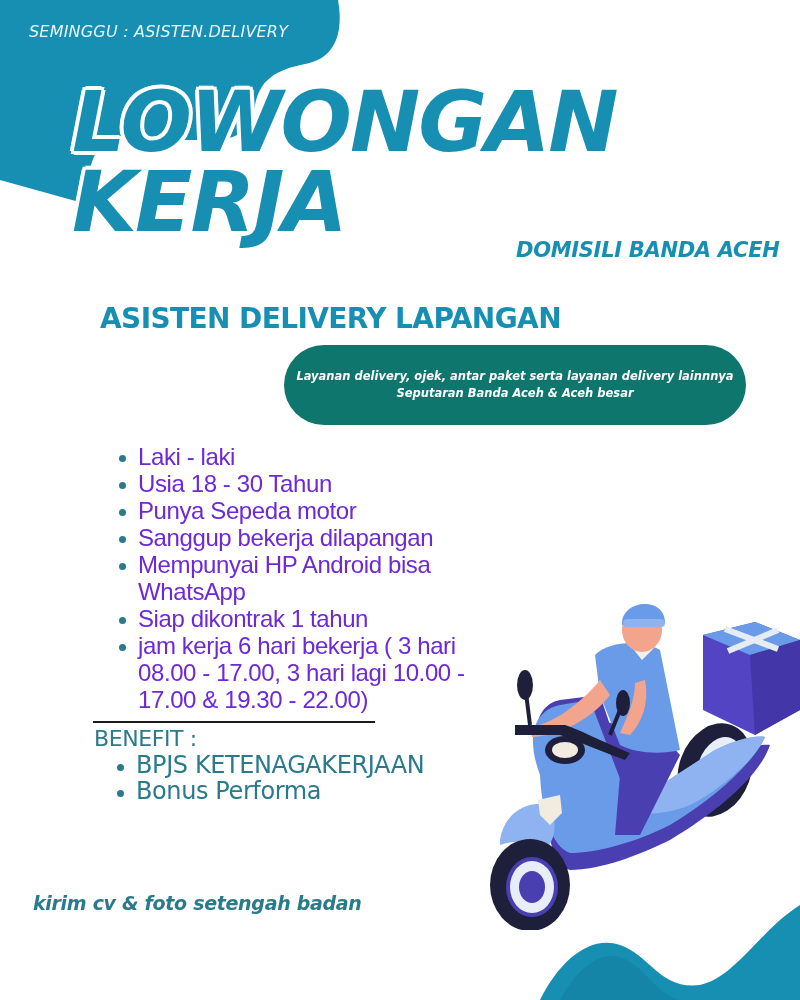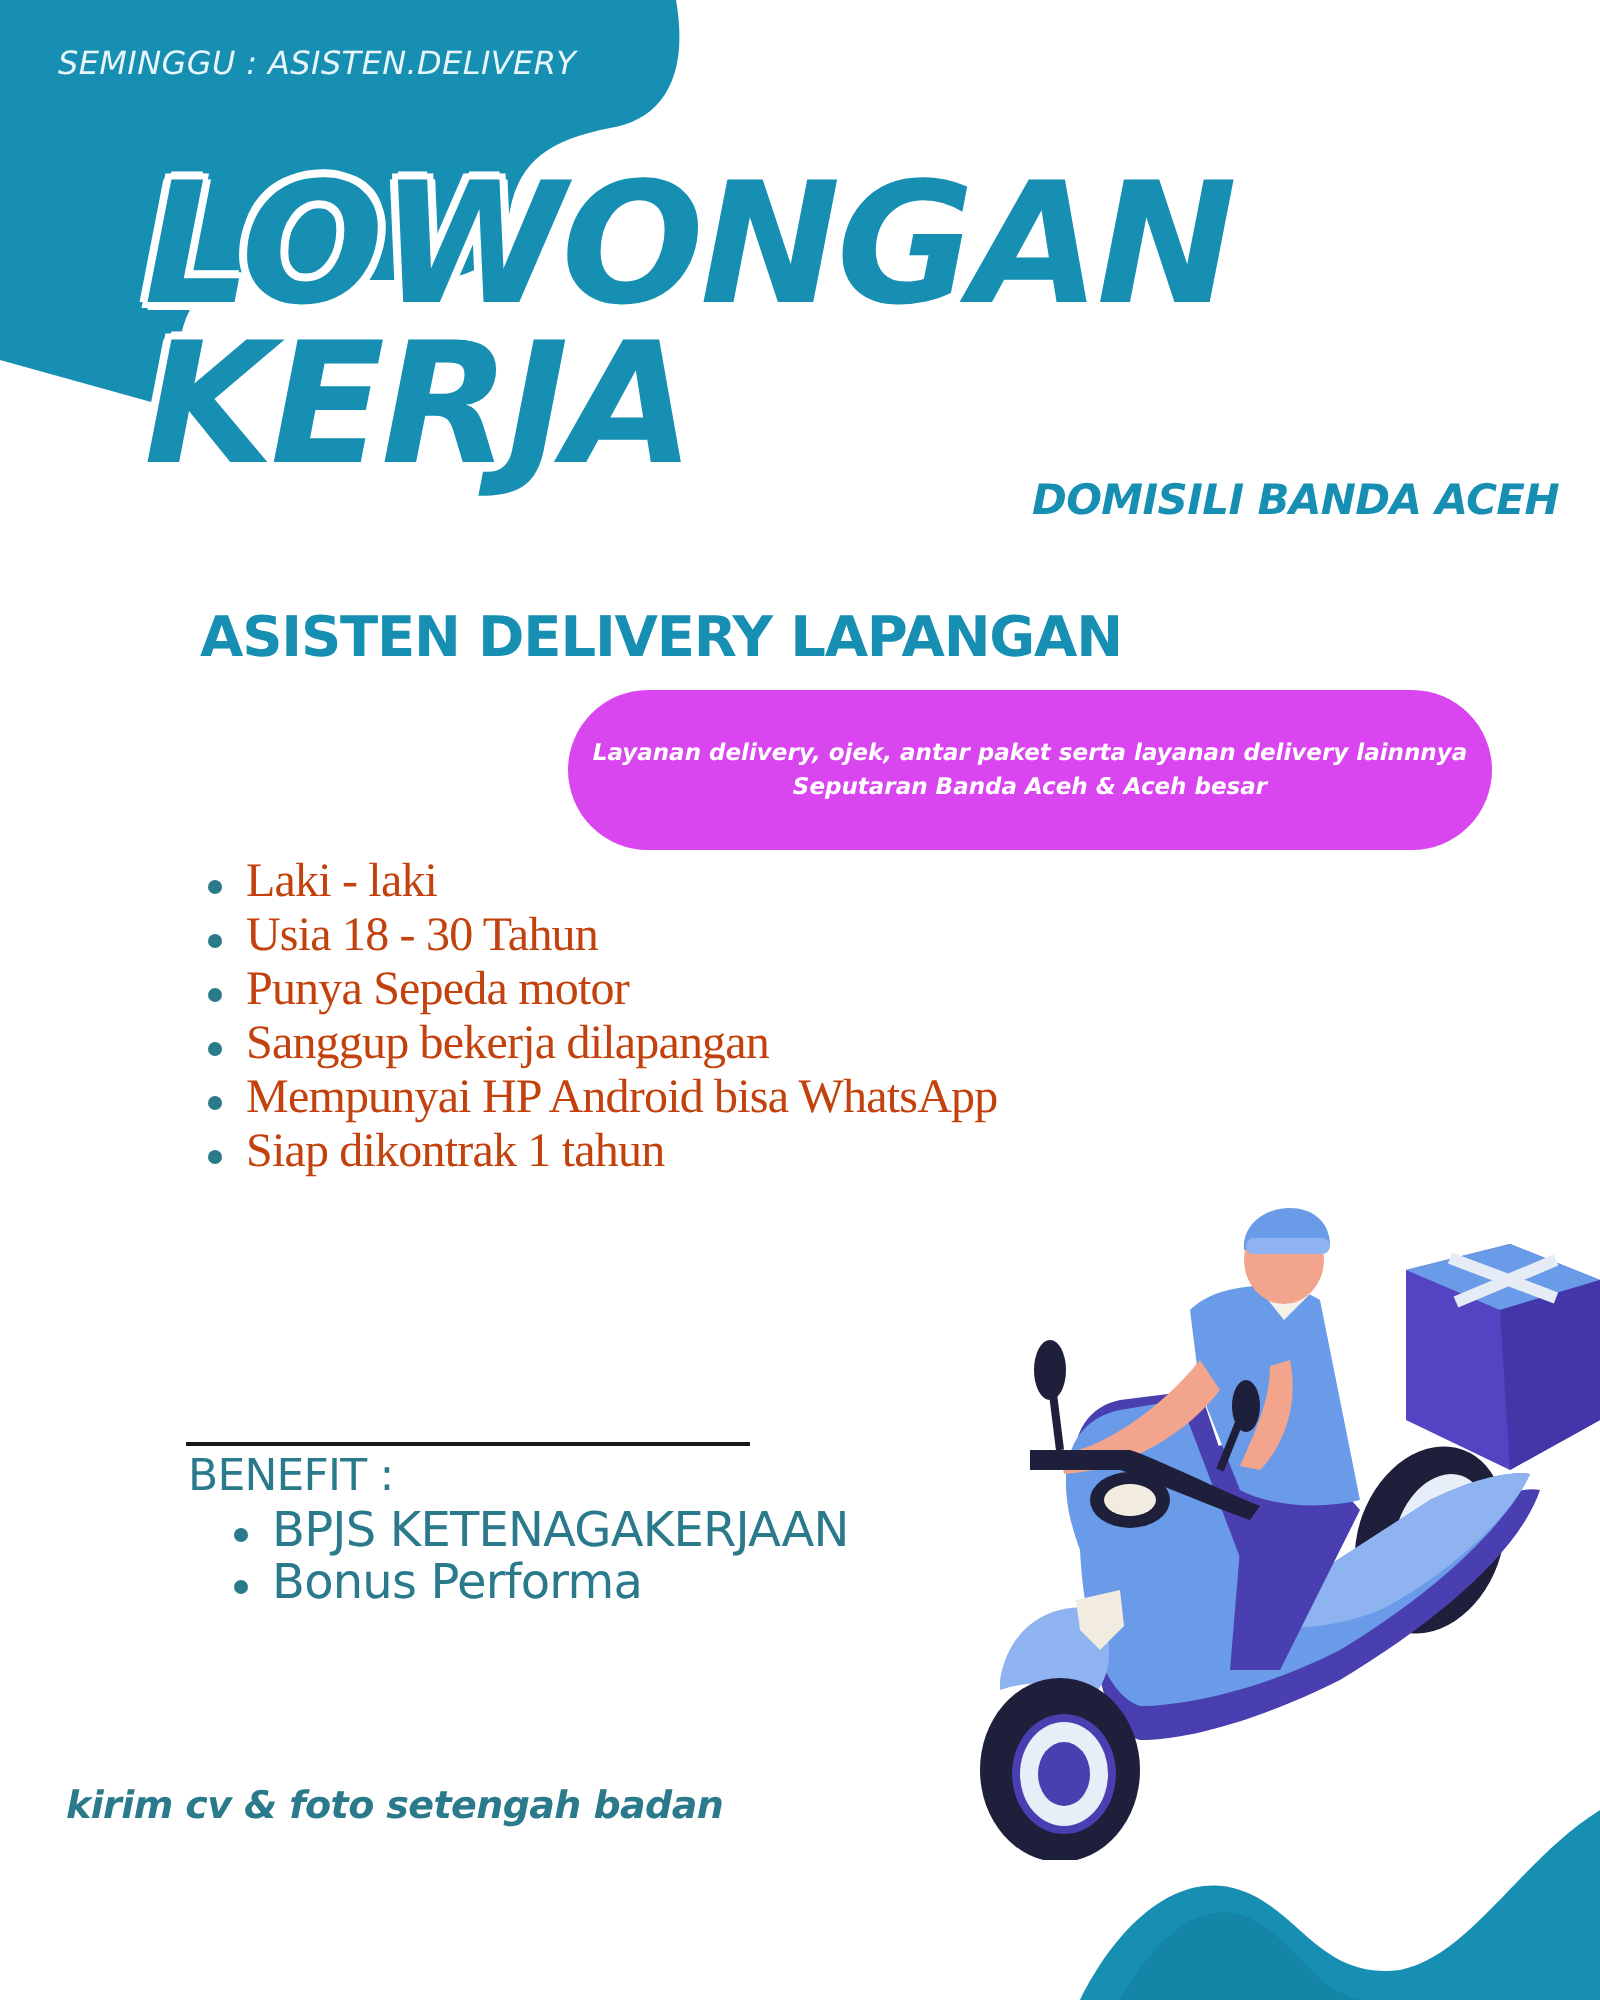--- a/index.html
+++ b/index.html
@@ -31,30 +31,30 @@
     color: #168fb3; font-weight: bold; font-style: italic; font-size: 21px;
     font-family: "DejaVu Sans", sans-serif; letter-spacing: -0.3px; text-align: right;
   }
   .position {
     position: absolute; left: 100px; top: 302px;
     color: #168fb3; font-weight: bold; font-size: 28px; letter-spacing: -0.6px;
     font-family: "DejaVu Sans", sans-serif;
   }
   .pill {
     position: absolute; left: 284px; top: 345px; width: 462px; height: 80px;
-    background: #d946ef; border-radius: 40px;
+    background: #0f766e; border-radius: 40px;
     display: flex; flex-direction: column; align-items: center; justify-content: center;
     color: #fff; font-style: italic; font-weight: bold; font-size: 11.5px; line-height: 17px;
     font-family: "DejaVu Sans", sans-serif; text-align: center;
   }
   .reqs {
     position: absolute; left: 100px; top: 428px; width: 400px;
-    color: #c2410c; font-size: 24px; line-height: 27px;
-    font-family: Liberation Serif, serif; letter-spacing: -0.4px;
-    margin: 0; padding: 0; list-style: none;
+    color: #6d28d9; font-size: 24px; line-height: 27px;
+    font-family: Liberation Sans, sans-serif; letter-spacing: -0.4px;
+    margin: 15px; padding: 0; list-style: none;
   }
   .reqs li, .benefits li { position: relative; padding-left: 23px; }
   .reqs li::before, .benefits li::before {
     content: ""; position: absolute; left: 4px; top: 12px;
     width: 7px; height: 7px; border-radius: 50%; background: #2a7a8c;
   }
   .reqs li.off { text-decoration: underline; }
   .offline {
     position: absolute; left: 93px; top: 721px; width: 282px; height: 2px; background: #1a1a1a;
   }
@@ -102,20 +102,21 @@
   <span>Seputaran Banda Aceh &amp; Aceh besar</span>
 </div>
 
 <ul class="reqs">
   <li>Laki - laki</li>
   <li>Usia 18 - 30 Tahun</li>
   <li>Punya Sepeda motor</li>
   <li>Sanggup bekerja dilapangan</li>
   <li>Mempunyai HP Android bisa WhatsApp</li>
   <li>Siap dikontrak 1 tahun</li>
+  <li>jam kerja 6 hari bekerja ( 3 hari 08.00 - 17.00, 3 hari lagi 10.00 - 17.00 &amp; 19.30 - 22.00)</li>
 </ul>
 
 <div class="offline"></div>
 
 <div class="benefit-label">BENEFIT :</div>
 <ul class="benefits">
   <li>BPJS KETENAGAKERJAAN</li>
   <li>Bonus Performa</li>
 </ul>
 

